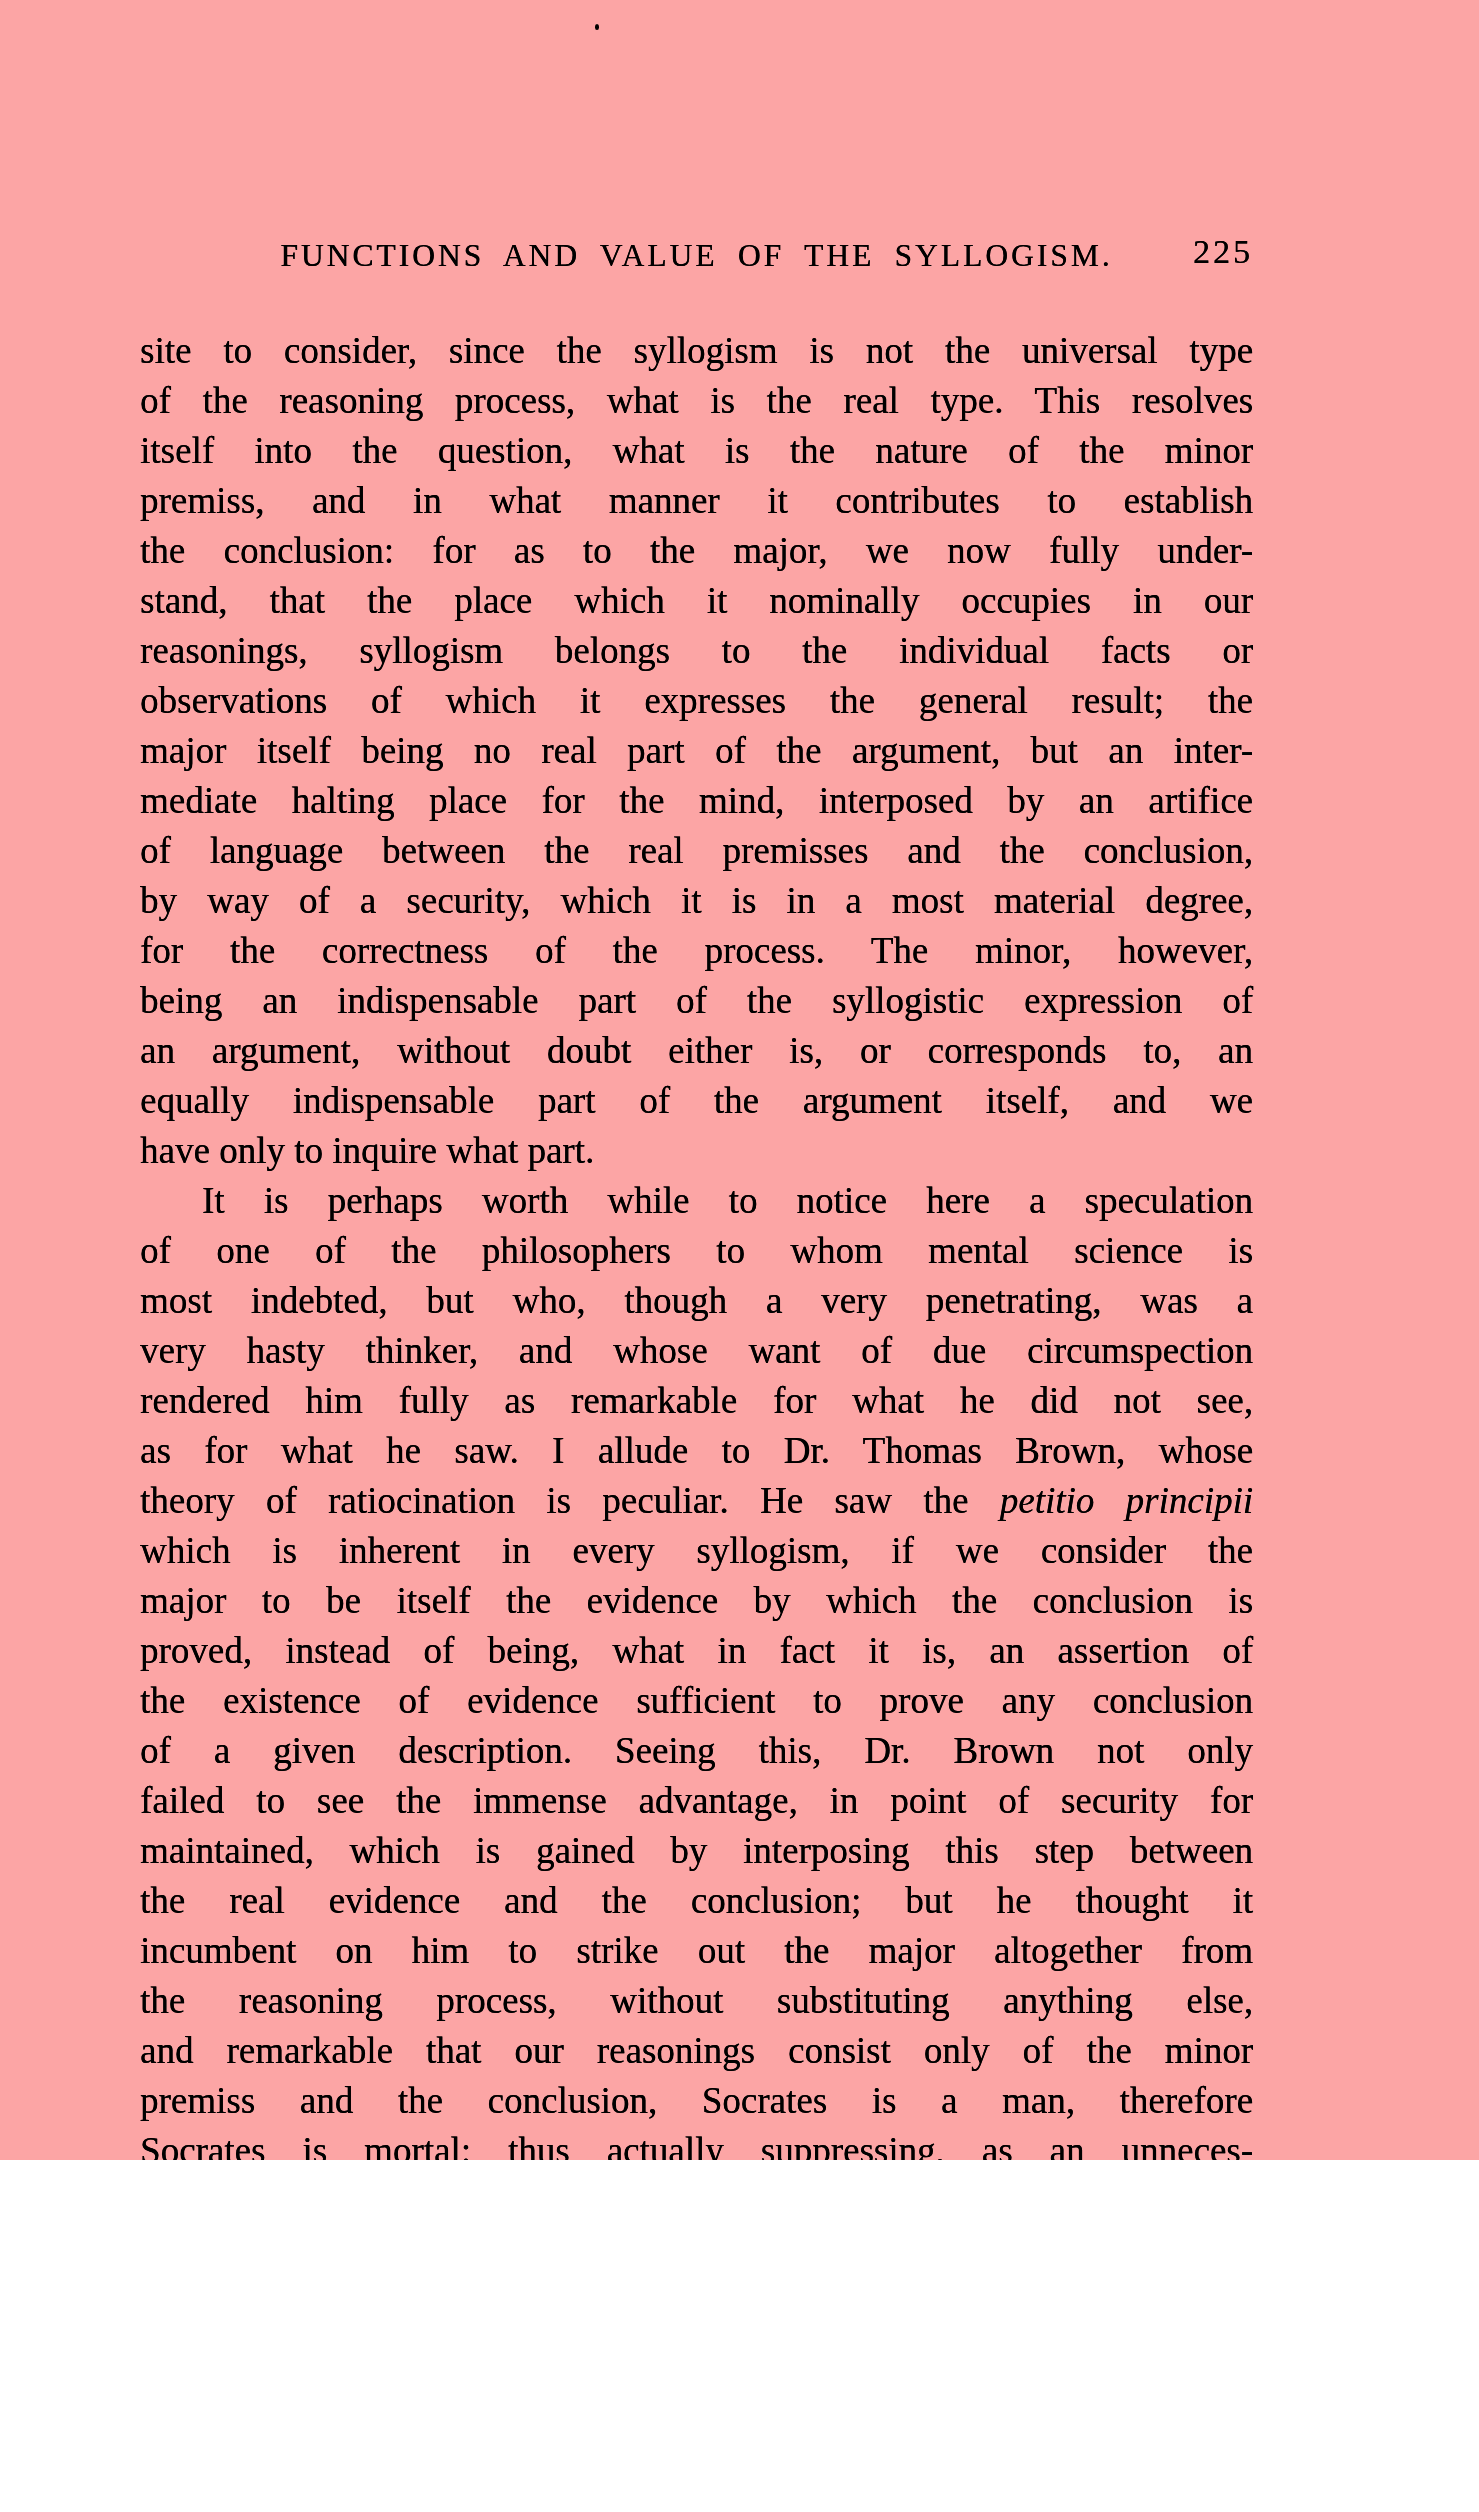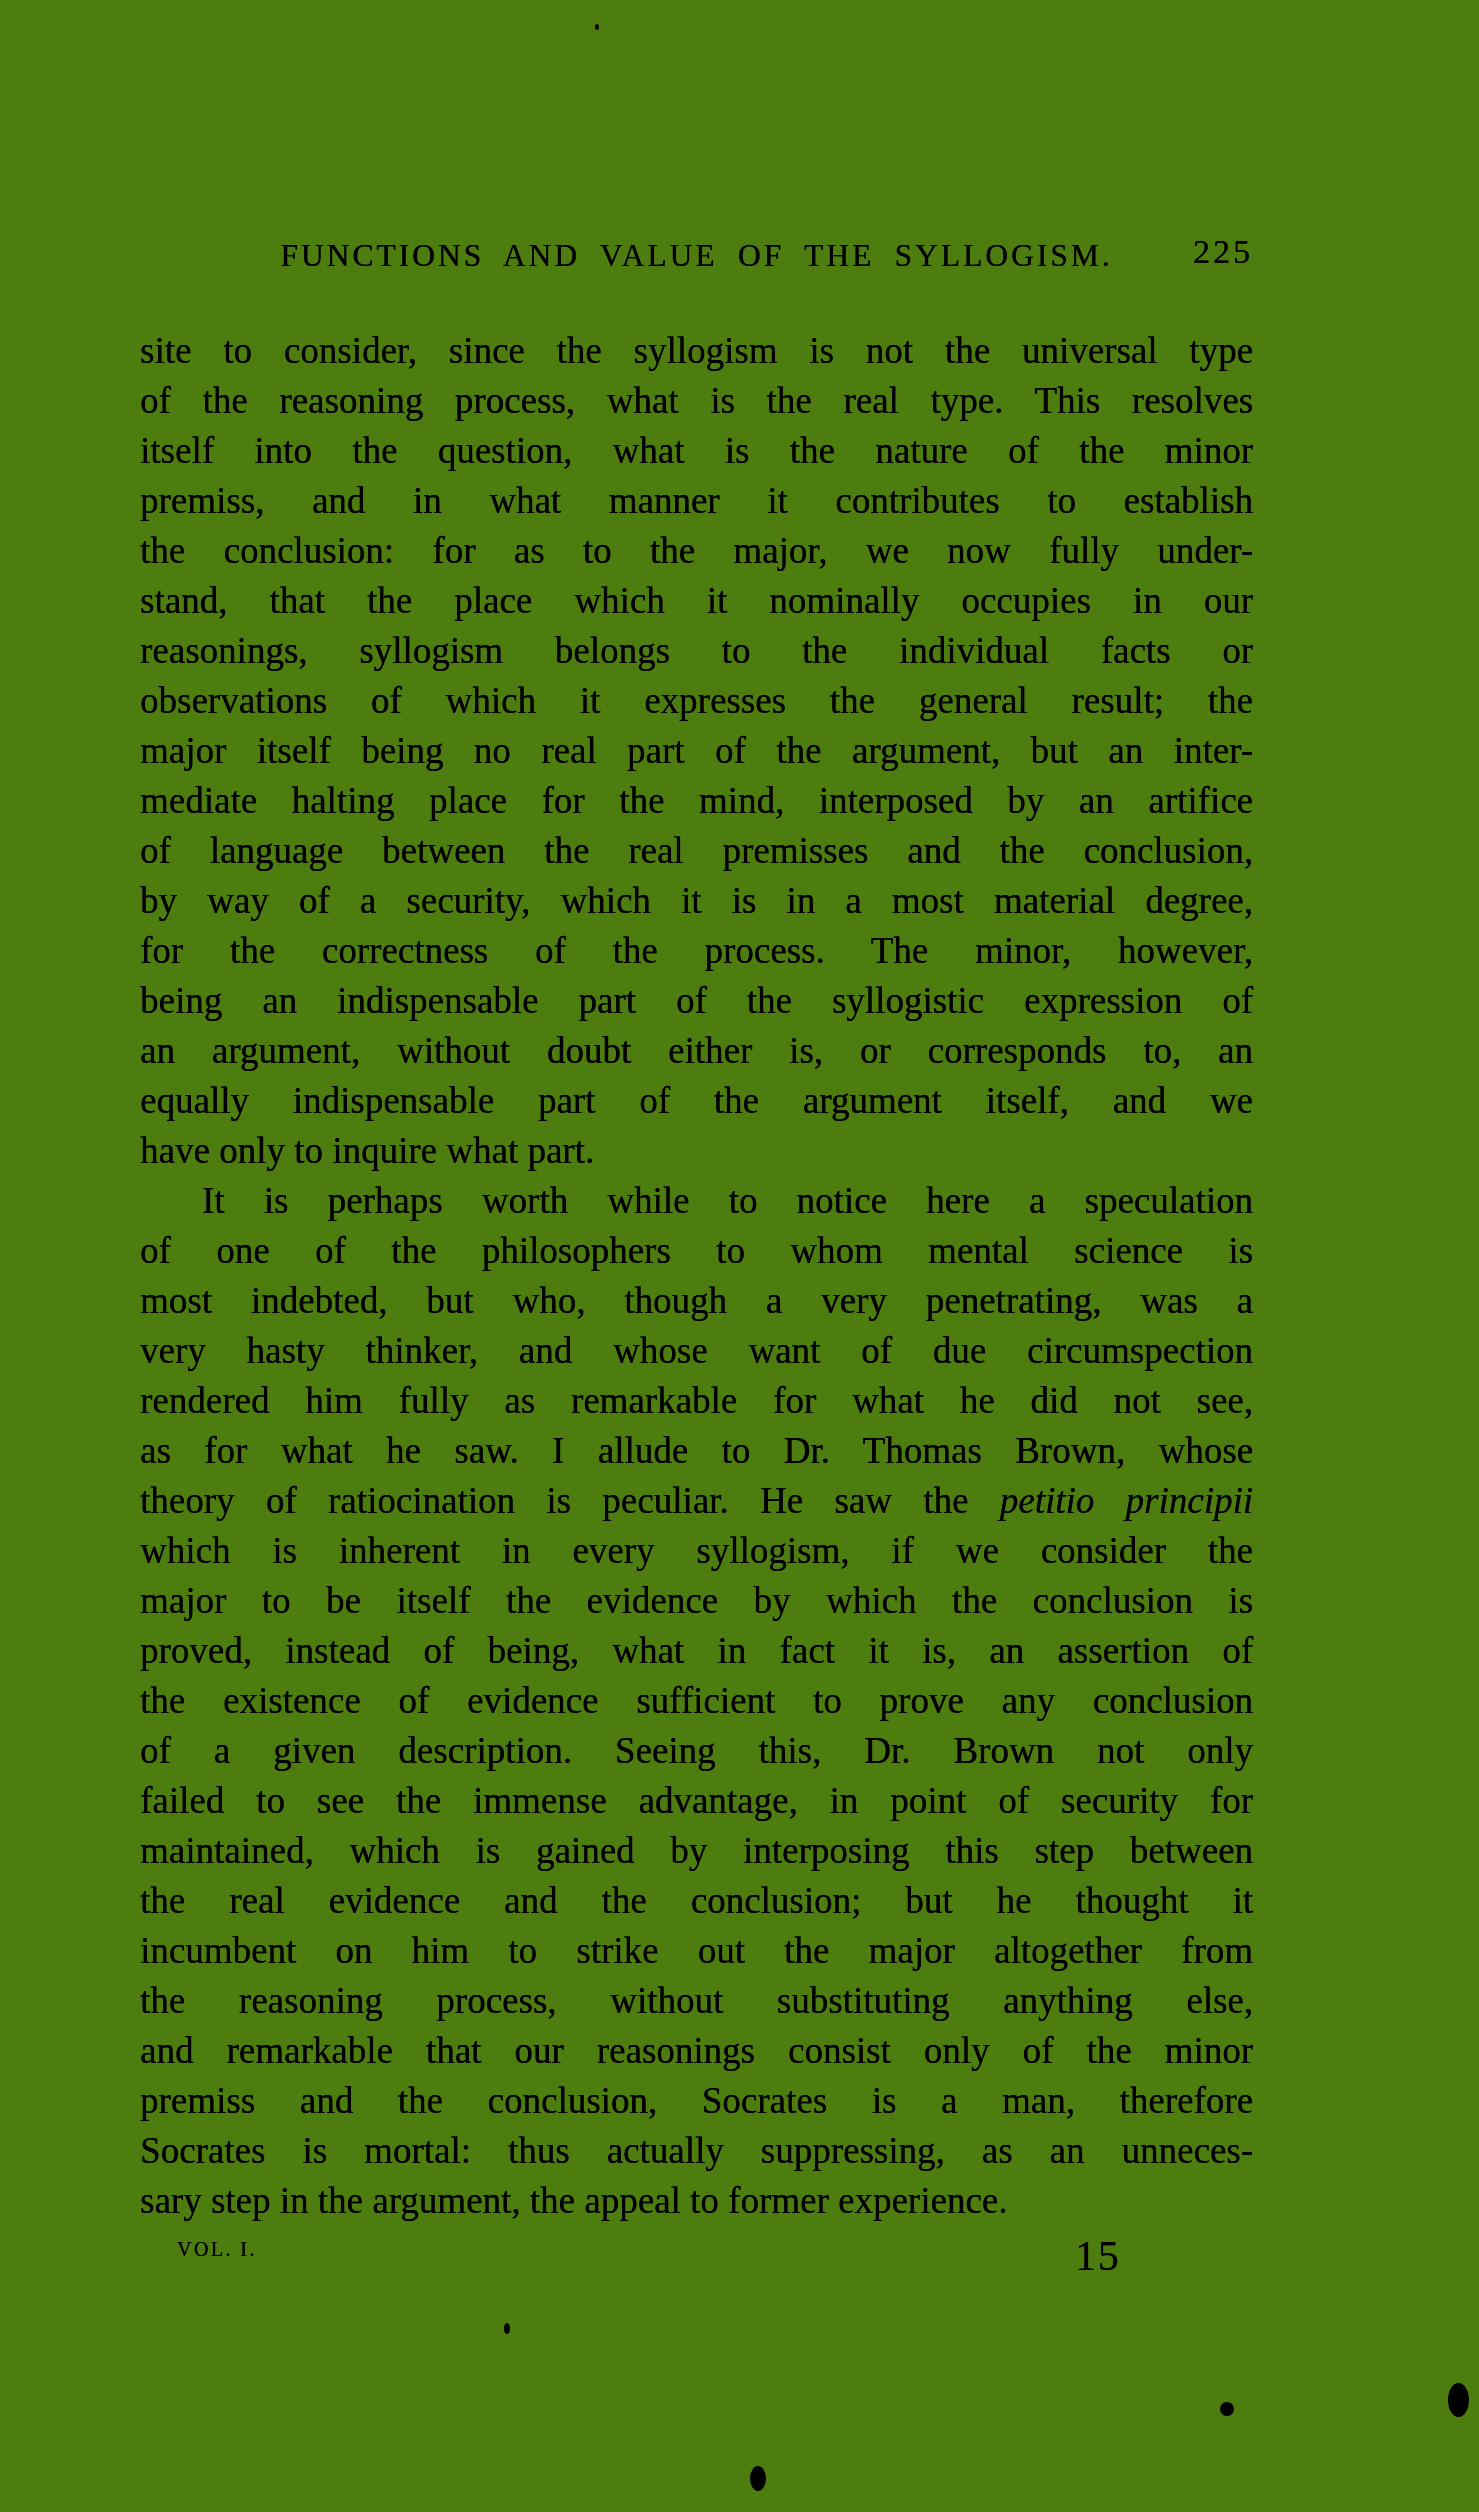--- a/index.html
+++ b/index.html
@@ -1,21 +1,21 @@
 <!DOCTYPE html>
 <html style="font-size:9.5px"><head>
 <meta charset="utf-8">
 <title>Scanned Book Page</title>
 <style>
   html, body { margin: 0; padding: 0; background: #ffffff; }
   .page {
     position: relative;
     width: 1480px;
-    height: 2512px;
-    background: #4d7c0f;
+    height: 2160px;
+    background: #fca5a5;
     color: #000000;
     font-family: "Liberation Serif", "DejaVu Serif", serif;
     overflow: hidden;
     text-shadow: 0.3px 0 0 currentColor; 
   }
   
   .header {
     position: absolute;
     left: 140px; top: 238px; width: 1113px; height: 48px;
   }

